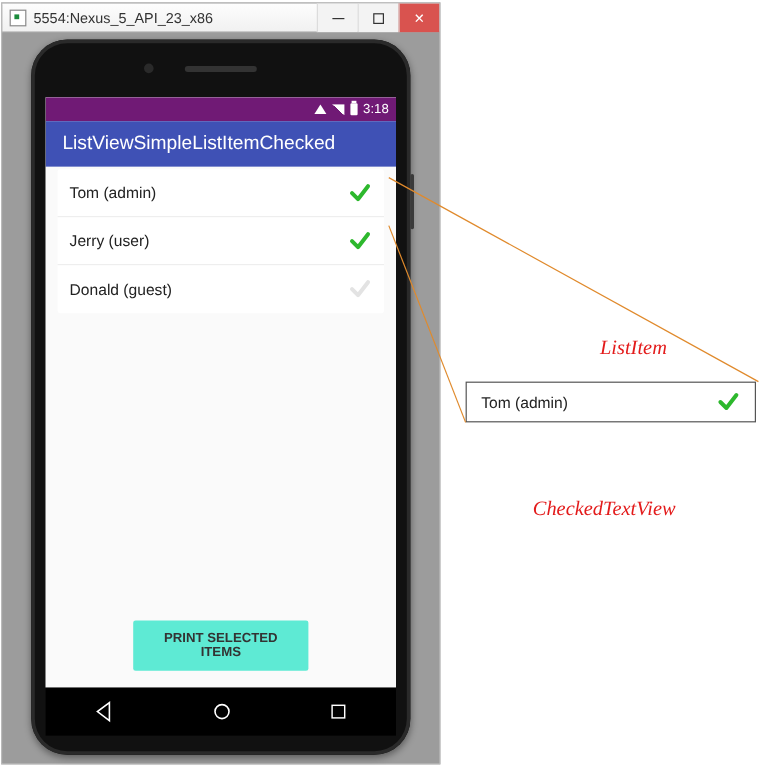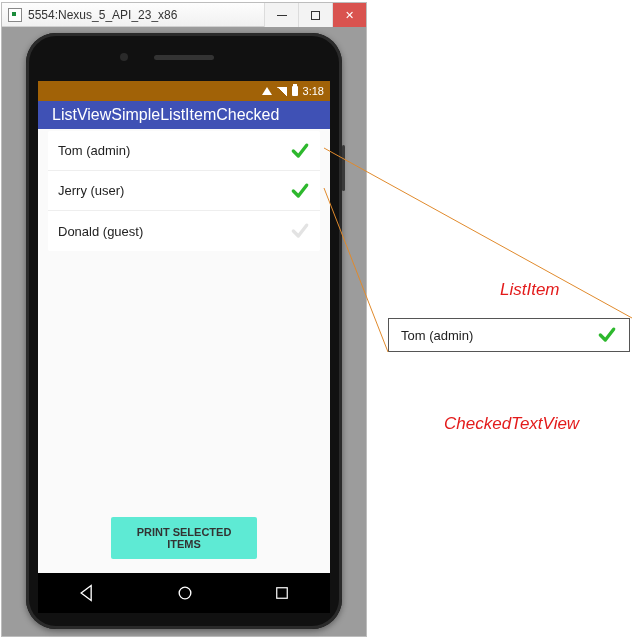--- a/index.html
+++ b/index.html
@@ -86,35 +86,35 @@
   }
   .screen {
     background:#fff;
     width:100%; height:100%;
     position:relative;
     display:flex; flex-direction:column;
     overflow:hidden;
   }
   
   .statusbar{
-    height:20px; background:#a16207; color:#fff;
+    height:20px; background:#701a75; color:#fff;
     font-size:11px;
     display:flex; justify-content:flex-end; align-items:center;
     padding:0 6px; gap:5px;
   }
   .tri{ width:0;height:0;border-left:5px solid transparent;border-right:5px solid transparent;border-bottom:8px solid #fff; display:inline-block;}
   .sig{ display:inline-block; width:10px; height:9px; background:
         linear-gradient(to top right, transparent 49%, #fff 50%);
   }
   .batt{ width:6px; height:10px; background:#fff; border-radius:1px; position:relative;}
   .batt::before{content:"";position:absolute;top:-2px;left:1px;width:4px;height:2px;background:#fff;}
   
   .appbar{
     background:#3f51b5; color:#fff;
-    height:28px; display:flex; align-items:center;
+    height:38px; display:flex; align-items:center;
     padding:0 14px; font-size:16px; font-weight:500;
   }
   
   .content{ flex:1; background:#fafafa; position:relative; padding:2px 10px;}
   .list{ background:#fff; border-radius:2px; }
   .li{
     display:flex; align-items:center; justify-content:space-between;
     height:40px; padding:0 10px;
     border-bottom:1px solid #eee;
     font-size:13px; color:#222;
@@ -146,21 +146,21 @@
     border:1px solid #555;
     background:#fff;
     display:flex; align-items:center; justify-content:space-between;
     padding:0 12px;
     font-size:13px; color:#222;
   }
   
   .redlabel{
     position:absolute;
     color:#e31b1b;
-    font-family: Liberation Sans, sans-serif;
+    font-family: Liberation Serif, serif;
     font-style: italic;
     font-size:17px;
   }
   
   .overlay{
     position:absolute; left:0; top:0;
     width:642px; height:641px;
     pointer-events:none;
   }
 </style>

